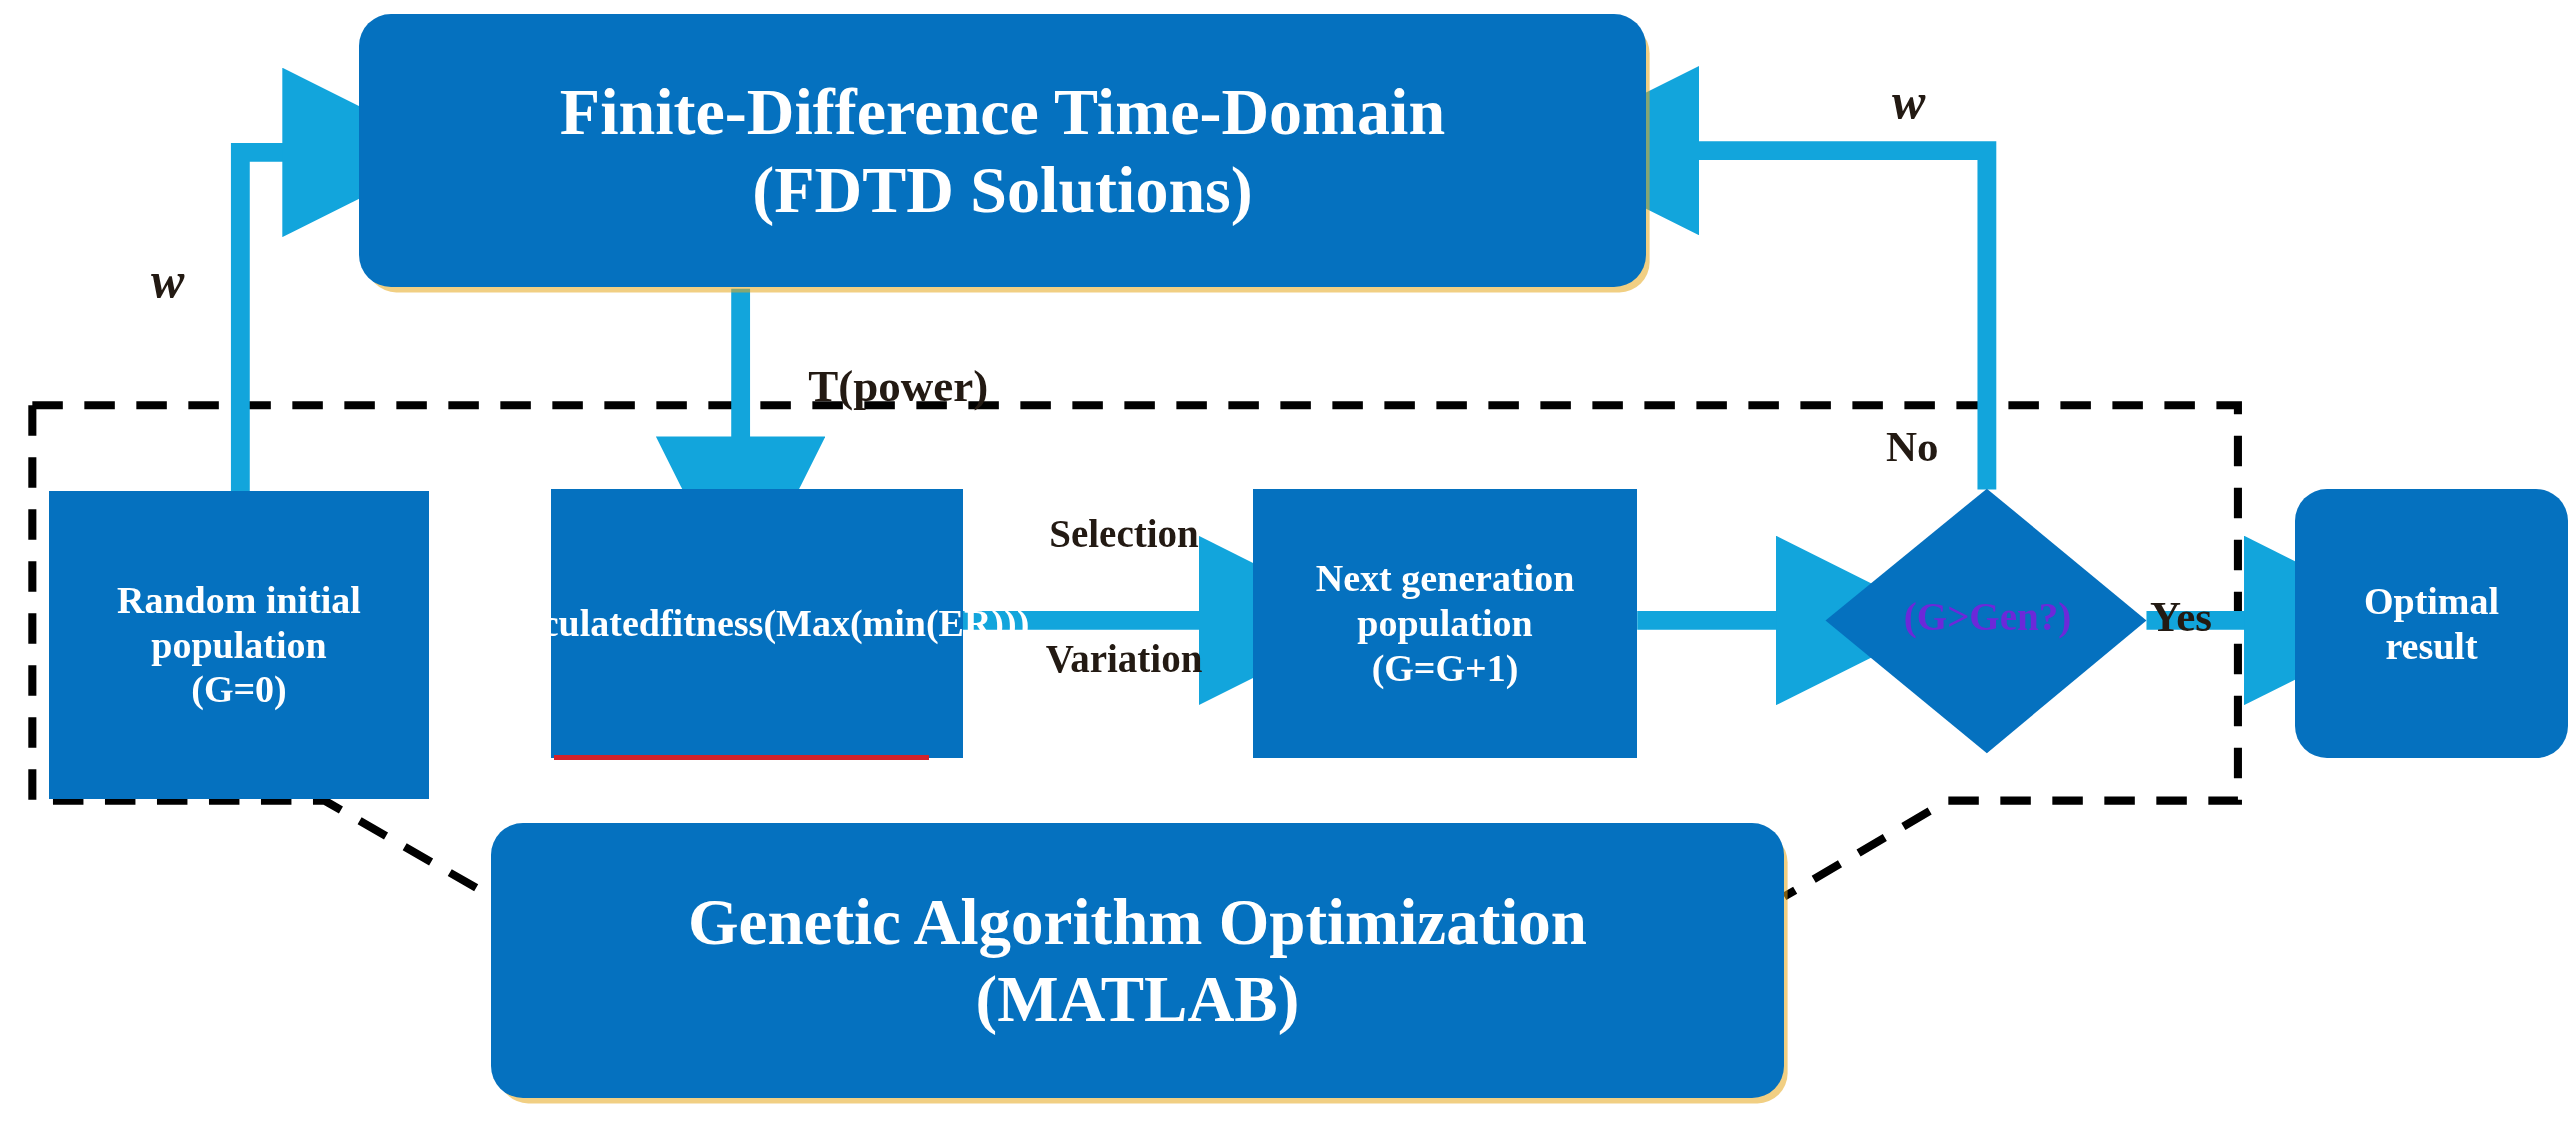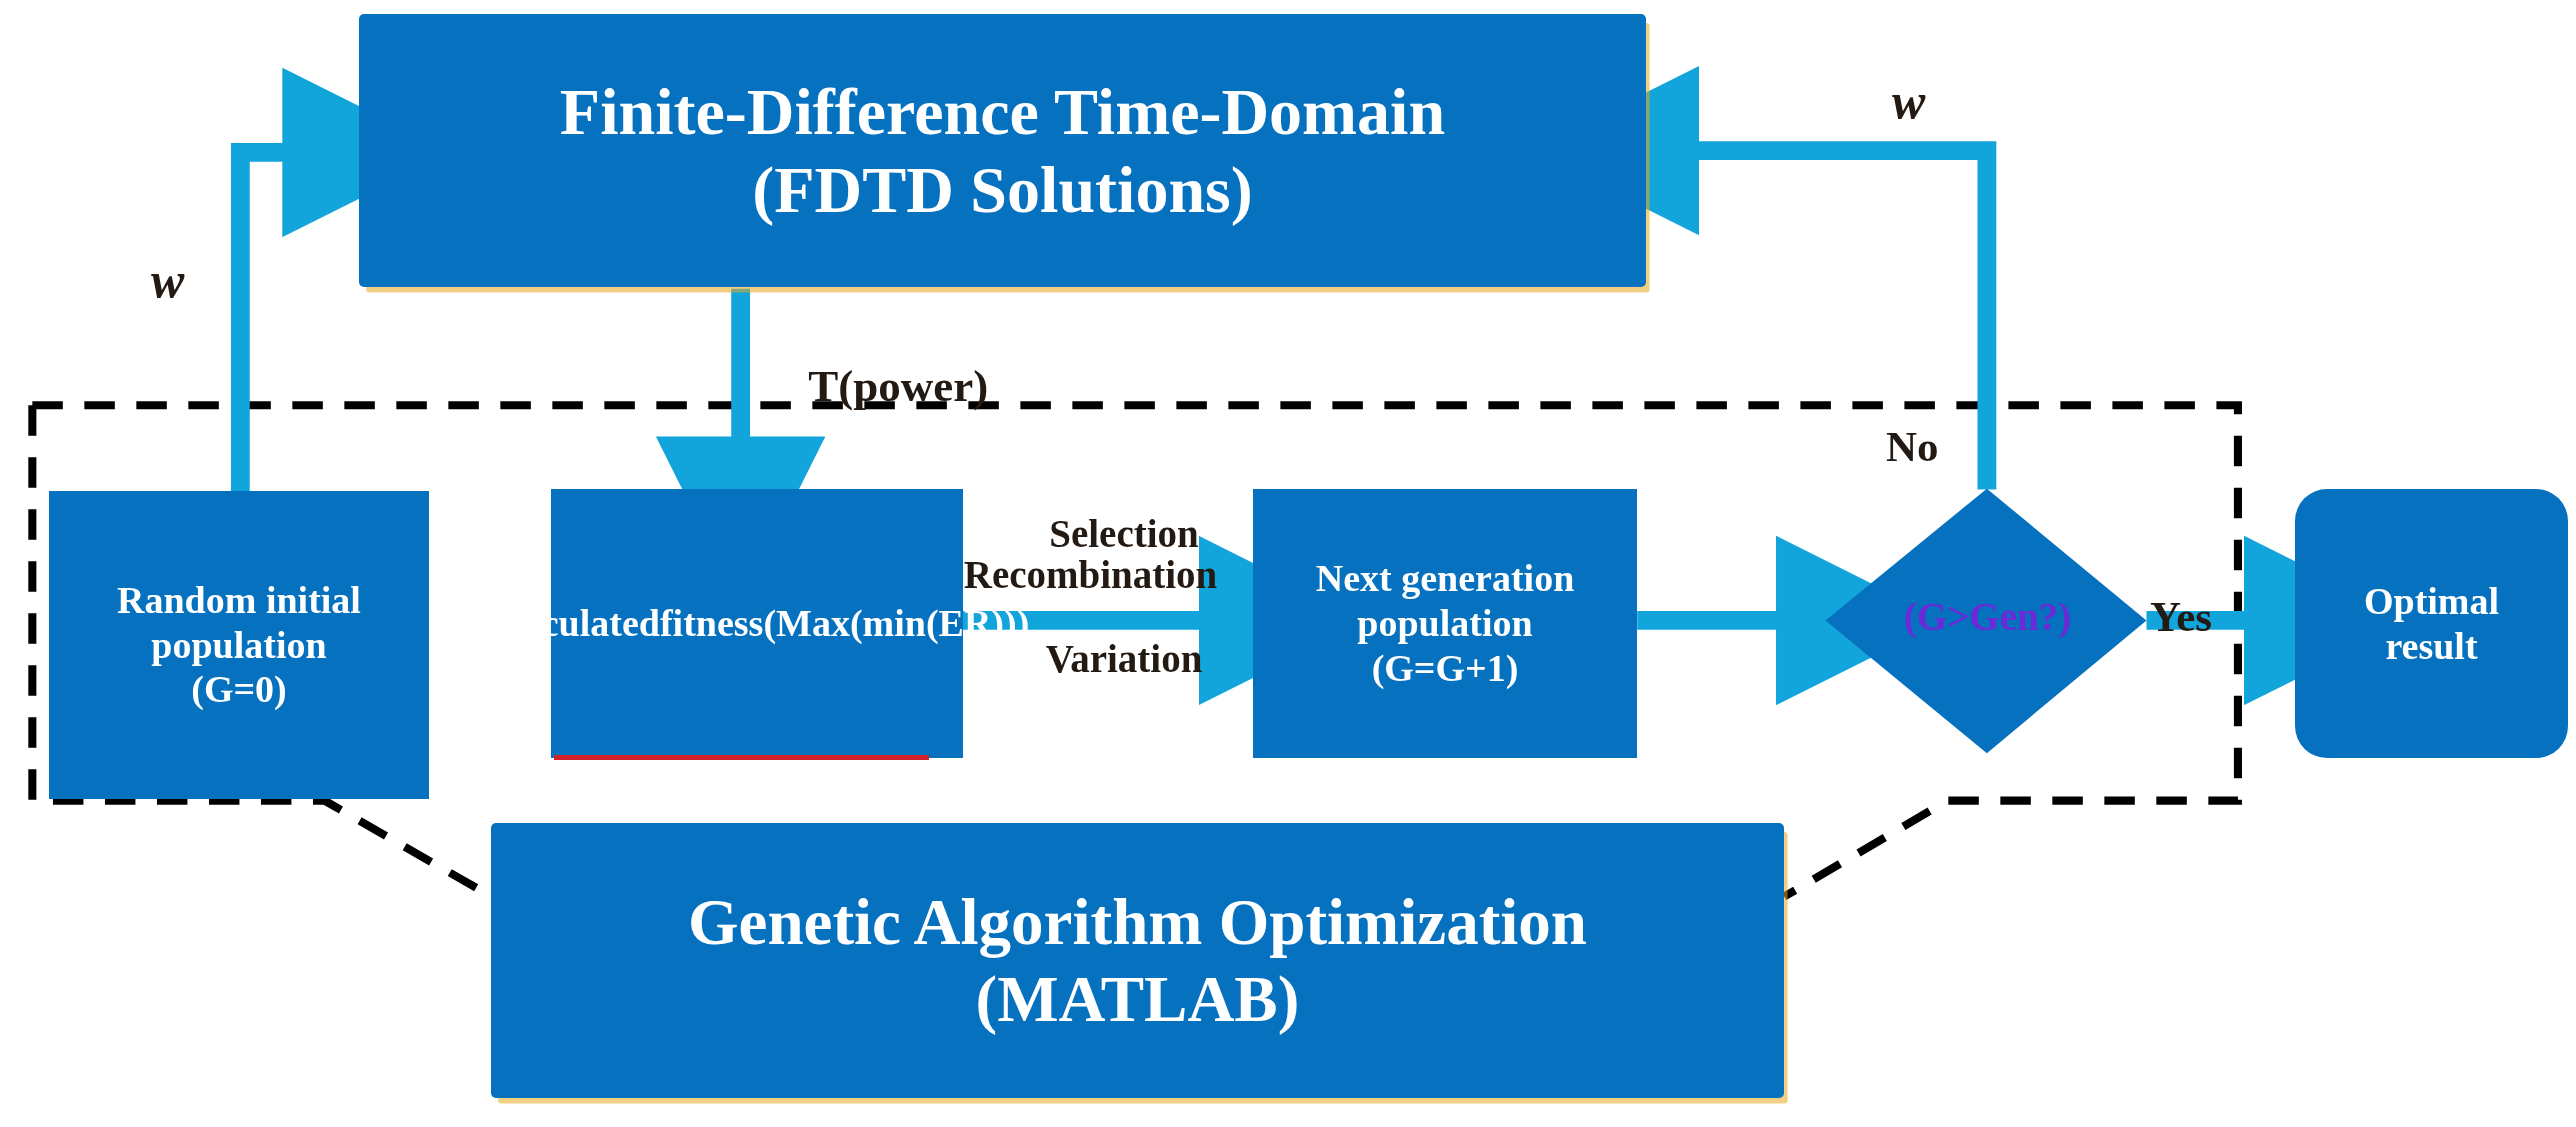--- a/index.html
+++ b/index.html
@@ -16,21 +16,21 @@
     color:#ffffff;
     display:flex;
     align-items:center;
     justify-content:center;
     text-align:center;
     font-weight:bold;
     line-height:1.18;
     box-sizing:border-box;
   }
   .rounded{
-    border-radius:5px;
+    border-radius:32px;
     box-shadow:5.4px 7.2px 0 -1.8px rgba(230,168,30,0.55);
   }
   .lbl{
     position:absolute;
     color:#231a13;
     font-weight:bold;
     white-space:pre;
     line-height:1.1;
   }
   .lbl-italic{ font-style:italic; font-weight:bold; }
@@ -126,21 +126,20 @@
 
   <div class="lbl lbl-italic" style="left:151px;top:253px;font-size:50px;">w</div>
 
   <div class="lbl lbl-italic" style="left:1892px;top:74px;font-size:50px;">w</div>
 
   <div class="lbl" style="left:764px;top:312px;font-size:45px;">
     <span style="font-weight:bold;">T</span><span style="font-weight:bold;">(power)</span>
   </div>
 
   <div class="lbl" style="left:976px;top:513px;font-size:39px;text-align:center;width:296px;">Selection</div>
-  <div class="lbl" style="left:940px;top:554px;font-size:39px;text-align:center;width:301px;">Recombination</div>
   <div class="lbl" style="left:976px;top:638px;font-size:39px;text-align:center;width:296px;">Variation</div>
 
   <div class="lbl" style="left:1886px;top:423px;font-size:43px;">No</div>
 
   <div class="lbl" style="left:2150px;top:545px;font-size:43px;margin-top:48px;">Yes</div>
 
 </div>
 
 
 </body></html>

